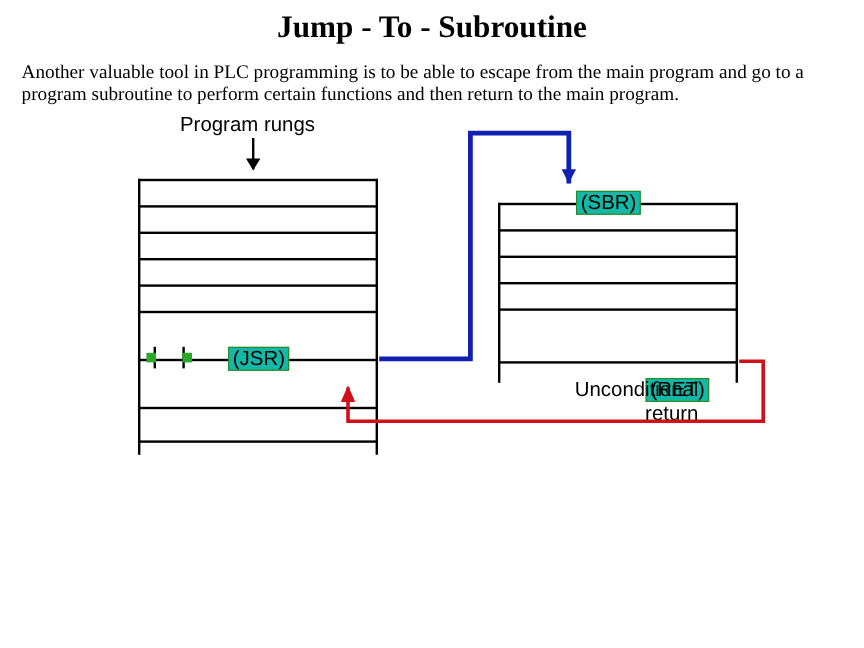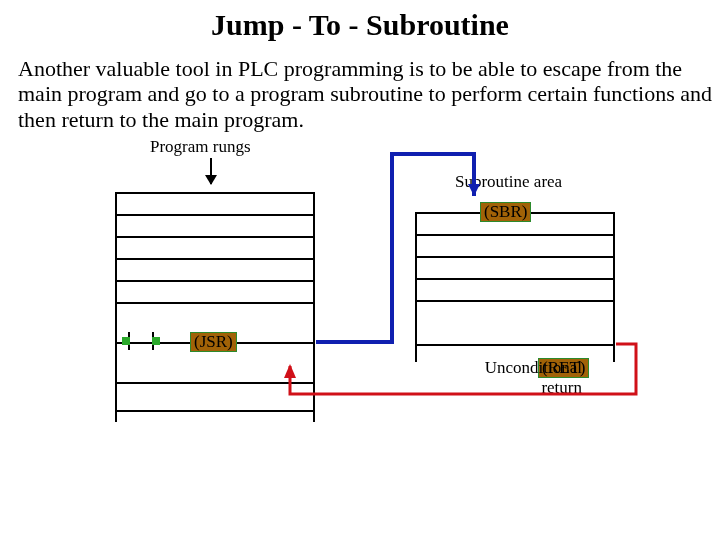--- a/index.html
+++ b/index.html
@@ -8,35 +8,35 @@
     padding: 0;
     width: 720px;
     height: 540px;
     font-family: "Times New Roman", serif;
     background: #fff;
     color: #000;
     position: relative;
   }
   .title {
     text-align: center;
-    font-size: 30px;
+    font-size: 26px;
     font-weight: bold;
     padding-top: 8px;
     padding-bottom: 4px;
   }
   .paragraph {
-    font-size: 22px;
+    font-size: 16px;
     line-height: 1.15;
     padding: 10px 4px 0 18px;
   }
   .diagram {
     position: relative;
     width: 582px;
     height: 350px;
-    font-family: Liberation Serif, serif;
+    font-family: Liberation Sans, sans-serif;
     font-size: 16px;
     color: #000;
   }
   
   .ladder-left {
     position: absolute;
     left: 115px;
     top: 60px;
     width: 200px;
     height: 230px;
@@ -49,21 +49,21 @@
     position: absolute;
     left: 415px;
     top: 80px;
     width: 200px;
     height: 150px;
   }
   
   .label { position:absolute; font-size:17px; }
   
   .hl {
-    background: #a16207;
+    background: #14b8a6;
     border: 1px solid #2c8a2c;
     padding: 0 3px;
     display: inline-block;
     line-height: 18px;
   }
   
   .down-arrow {
     position:absolute;
     width: 2px; background:#000;
   }
@@ -114,21 +114,20 @@
   <div class="contact">
     <span class="lbrk"></span>
       <span class="rbrk"></span>
     <span class="dot" style="left:-6px; top:5px;"></span>
     <span class="dot" style="right:-6px; top:5px;"></span>
   </div>
   <div class="label" style="left:190px; top:200px;">
     <span class="hl">(JSR)</span>
   </div>
 
-  <div class="label" style="left:455px; top:40px;">Subroutine area</div>
 
   <div class="ladder-right">
     <div class="rail-l"></div>
     <div class="rail-r"></div>
     <div class="rung" style="top:0"></div>
     <div class="rung" style="top:22px"></div>
     <div class="rung" style="top:44px"></div>
     <div class="rung" style="top:66px"></div>
     <div class="rung" style="top:88px"></div>
     <div class="rung" style="top:132px"></div>

